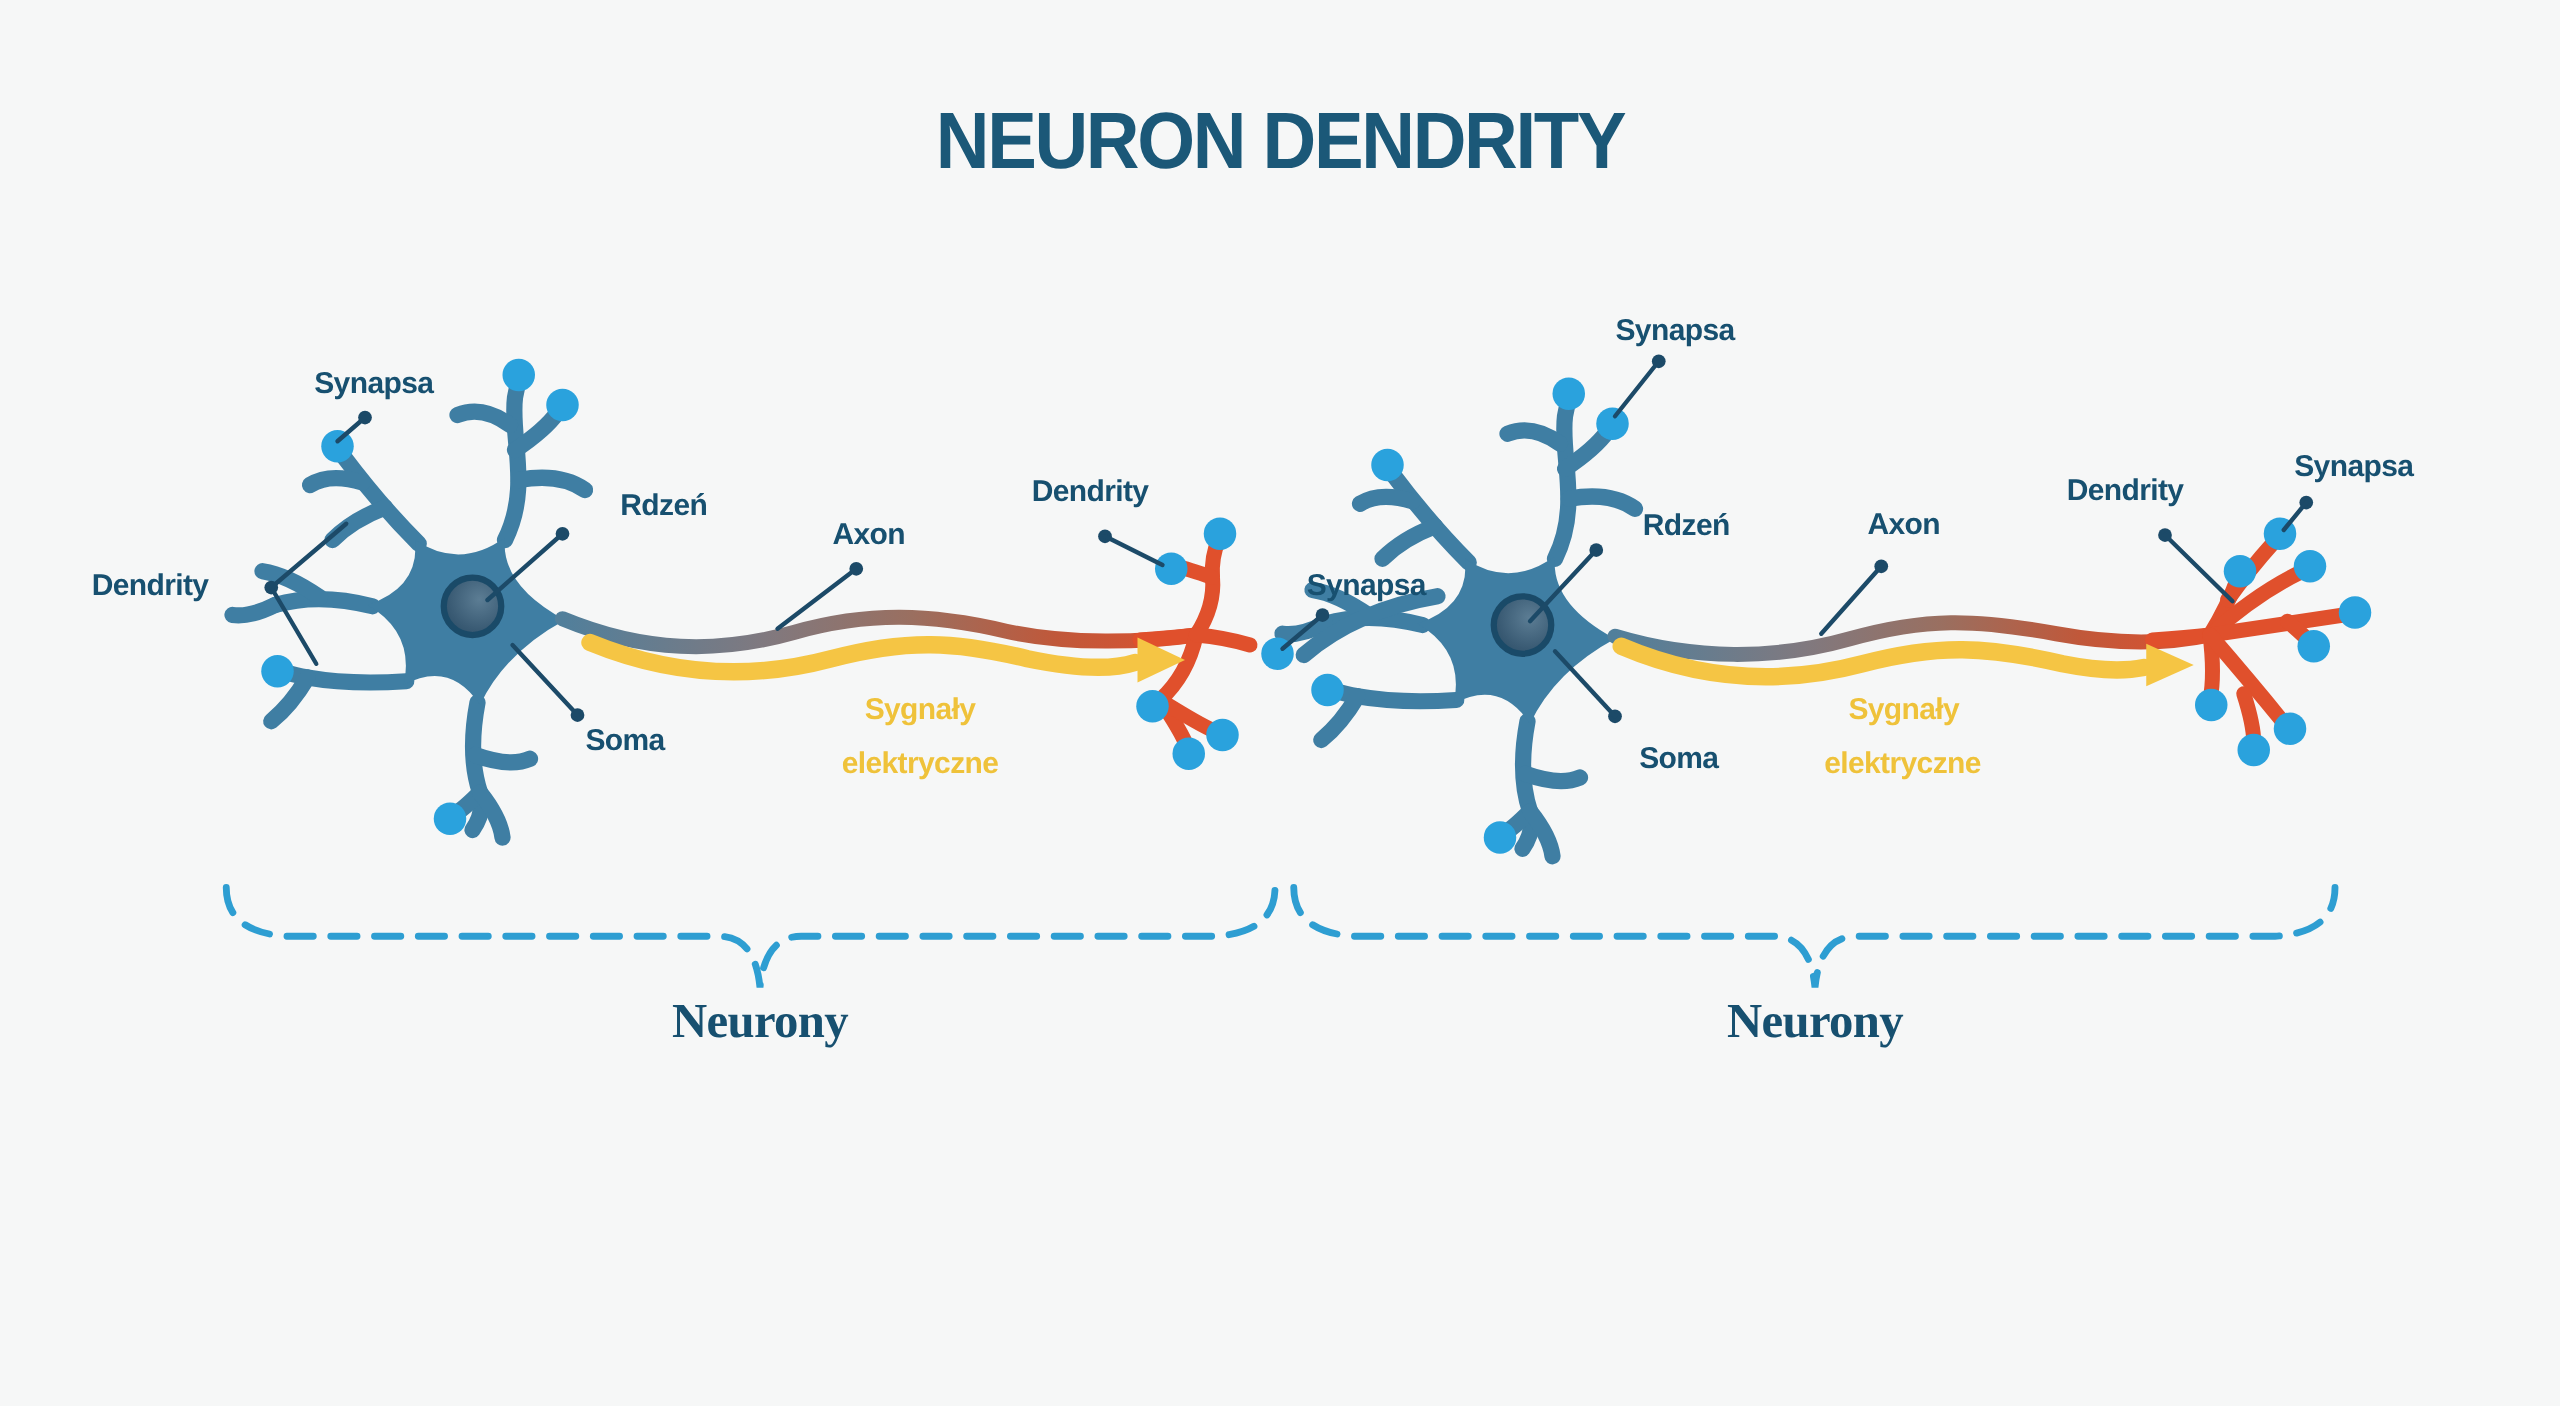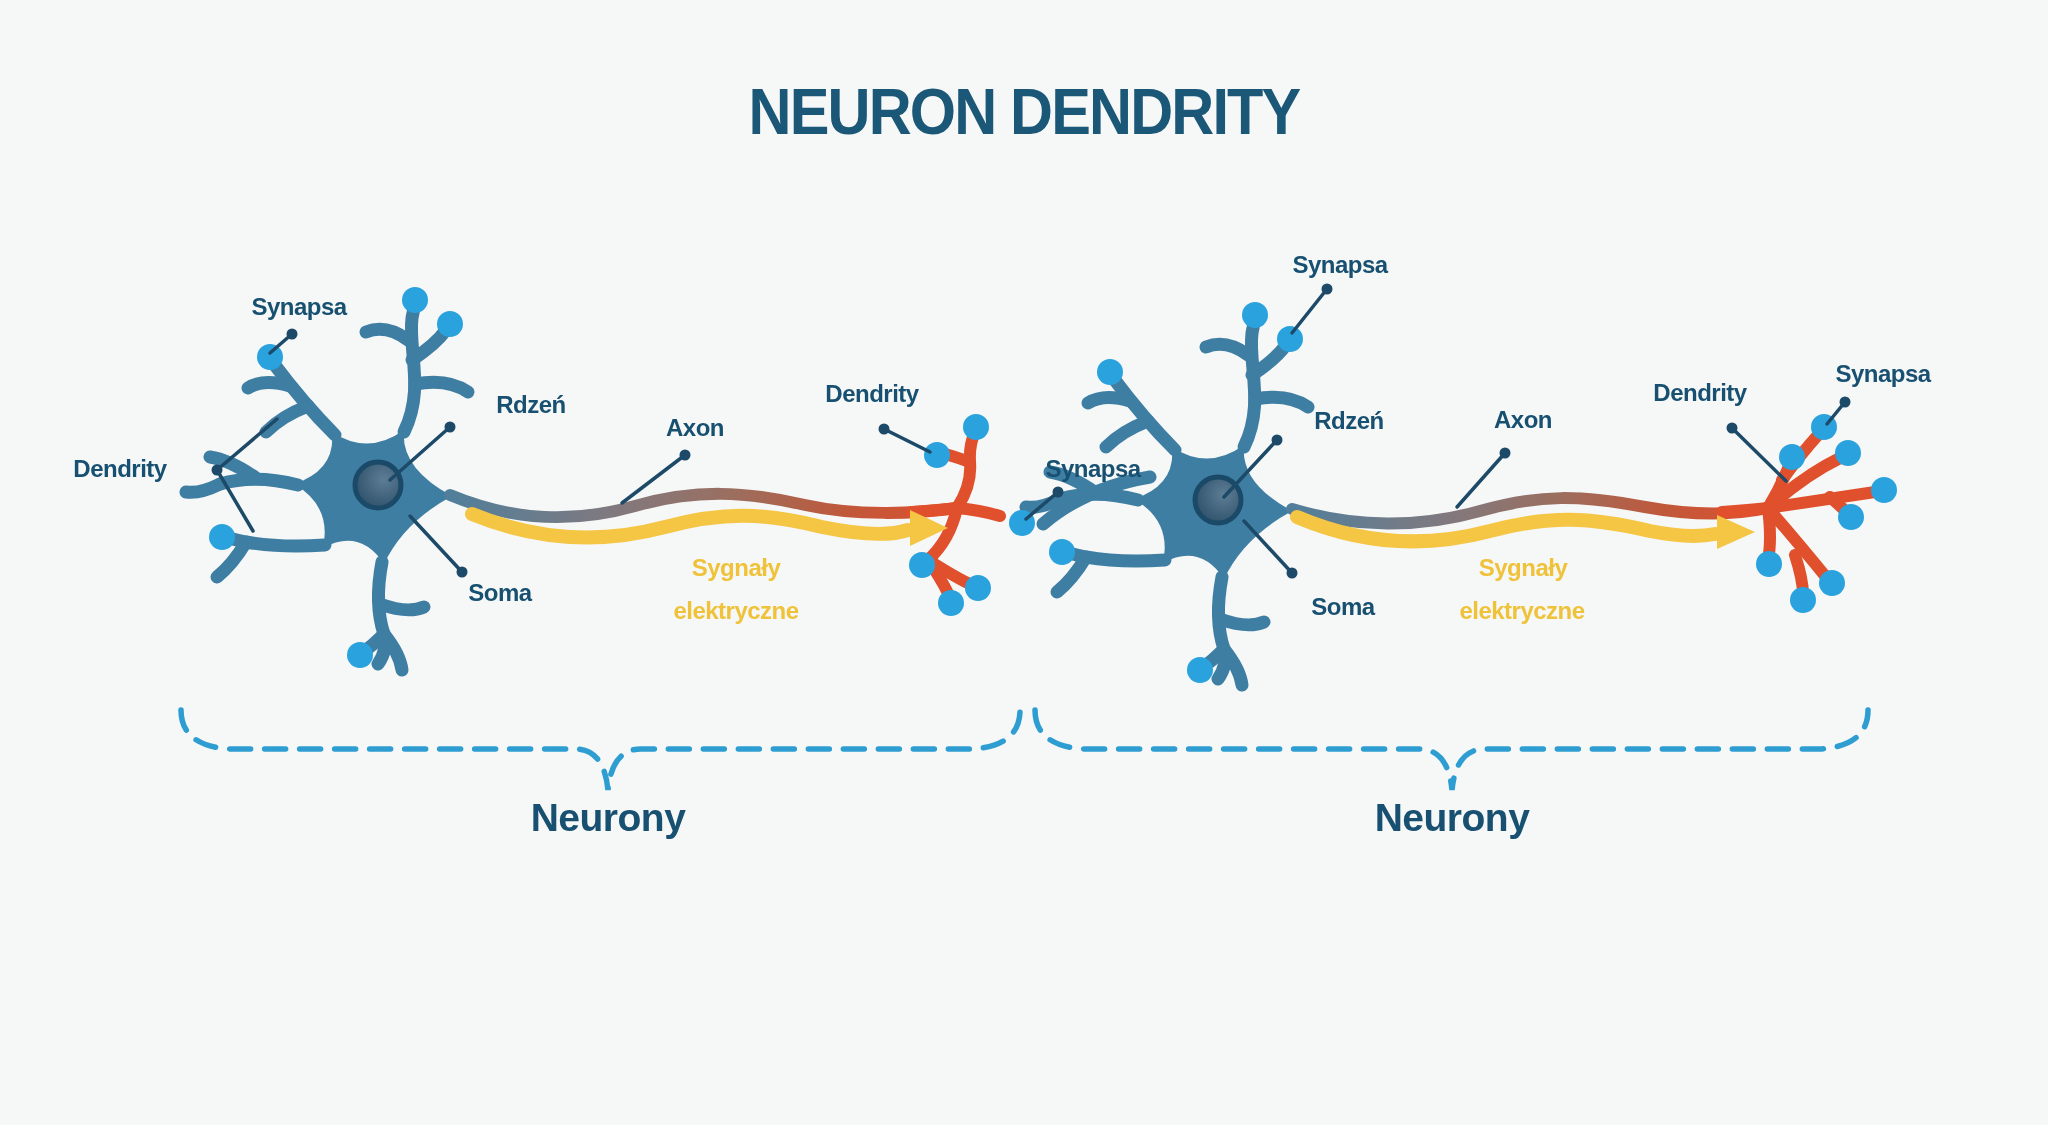--- a/index.html
+++ b/index.html
@@ -15,21 +15,21 @@
     position:absolute;
     transform:translate(-50%,-50%);
     font-weight:bold;
     font-size:24px;
     letter-spacing:-0.5px;
     color:var(--label_text,#175070);
     white-space:nowrap;
     line-height:1;
   }
   .lbl.yellow{color:var(--signal_text_yellow,#efc23a);}
-  .lbl.group{font-size:39px;color:var(--label_text,#175070);}
+  .lbl.group{font-size:39px;color:var(--label_text,#175070);font-family:Liberation Serif, serif;}
   .lbl.title{
     font-size:64px;
     letter-spacing:-2px;
     color:var(--title_text,#1b5878);
     transform:translate(-50%,-50%) scaleX(0.93);
   }
   .branch{stroke:var(--neuron_body,#3f7ea3);stroke-width:13;fill:none;stroke-linecap:round;stroke-linejoin:round;}
   .soma{fill:var(--neuron_body,#3f7ea3);}
   .syn-dot{fill:var(--synapse_dot_blue,#2aa2dd);}
   .term{stroke:var(--axon_terminal_orange,#e0502c);stroke-width:12;fill:none;stroke-linecap:round;stroke-linejoin:round;}

